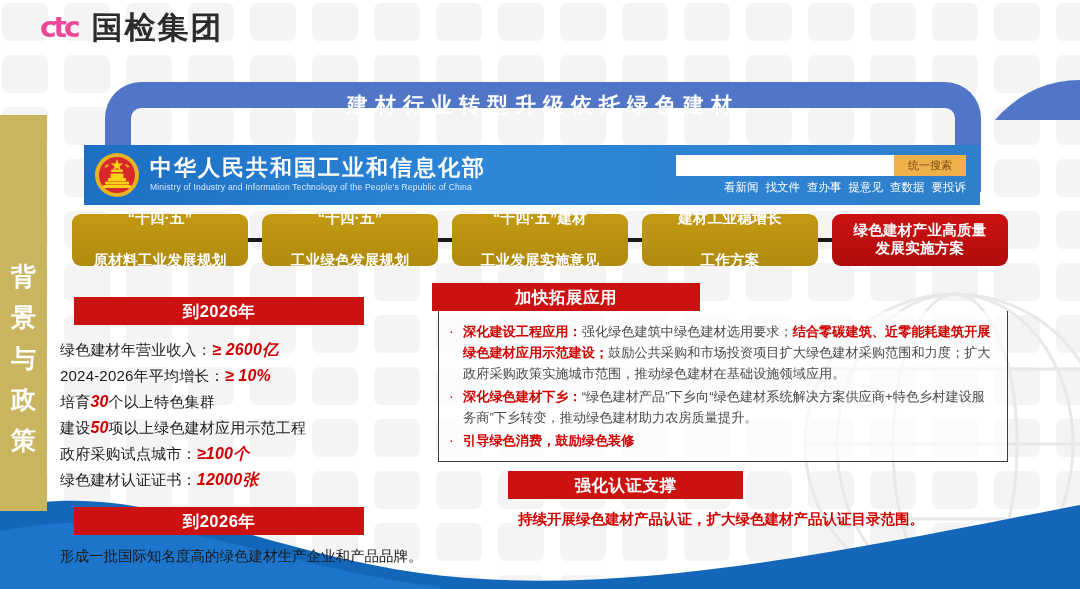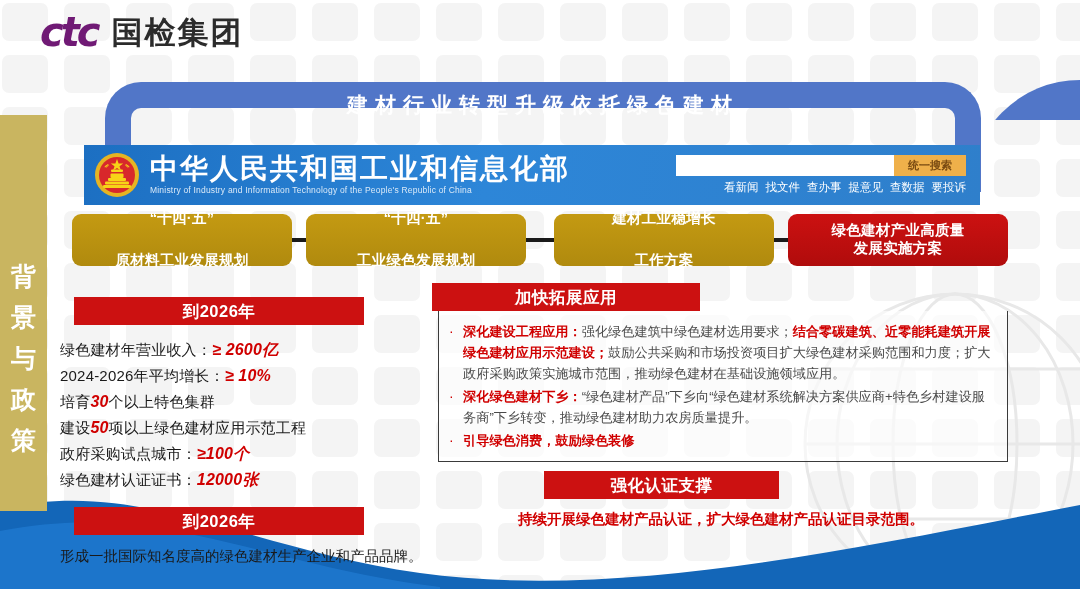--- a/index.html
+++ b/index.html
@@ -19,21 +19,21 @@
     pointer-events:none;
   }
 
   #wave-bottom{
     position:absolute; left:0; bottom:0; width:1080px; height:120px;
     pointer-events:none;
   }
 
   
   #logo-bar { position:absolute; left:40px; top:12px; display:flex; align-items:center; gap:14px; z-index:6;}
-  #logo-ctc { font-size:40px; font-weight:bold; color:#701a75; letter-spacing:-3px; font-family:"DejaVu Sans", sans-serif; line-height:1;font-style:italic;}
+  #logo-ctc { font-size:28px; font-weight:bold; color:#ec4899; letter-spacing:-3px; font-family:"DejaVu Sans", sans-serif; line-height:1;}
   #logo-cn  { font-size:31px; font-weight:bold; color:#2b2b2b; letter-spacing:2px; line-height:1;}
 
   
   #blue-frame{
     position:absolute; left:105px; top:82px; width:876px; height:110px;
     border:26px solid #5176C8; border-bottom:none;
     border-radius:36px 36px 0 0;
     z-index:2;
   }
   #banner-title{
@@ -43,31 +43,31 @@
   }
 
   
   #gov-bar{
     position:absolute; left:84px; top:145px; width:896px; height:60px;
     background:linear-gradient(100deg,#1C6FC2 0%, #2D86D8 45%, #2F7FCB 100%);
     z-index:4; display:flex; align-items:center; padding-left:10px;
   }
   #gov-emblem{ width:46px; height:46px; flex:0 0 46px; margin-right:10px;}
   #gov-text{ display:flex; flex-direction:column; justify-content:center; }
-  #gov-title-cn{ color:#fff; font-size:28px; font-weight:bold; letter-spacing:2px; line-height:1.12;}
+  #gov-title-cn{ color:#fff; font-size:22px; font-weight:bold; letter-spacing:2px; line-height:1.12;}
   #gov-title-en{ color:#D9E9F8; font-size:8.5px; letter-spacing:.2px; line-height:1.4; margin-top:1px;}
   #gov-right{ margin-left:auto; margin-right:14px; display:flex; flex-direction:column; align-items:flex-end; gap:4px;}
   #search-row{ display:flex; width:290px; height:21px; }
   #search-input{
     flex:1; background:#fff; border:none; height:21px; outline:none;
     font-family:inherit; font-size:11px; padding:0 6px;
   }
   #search-button{
     width:72px; height:21px; background:#EFB04A; color:#7a4b12; border:none;
-    font-size:11px; font-weight:bold; font-family:inherit; cursor:pointer;
+    font-size:11px; font-weight:normal; font-family:inherit; cursor:pointer;
   }
   #gov-links{ display:flex; gap:7px; }
   .gov-link{ color:#ffffff; font-size:11.5px; text-decoration:none; white-space:nowrap;}
 
   
   #policy-row{
     position:absolute; left:72px; top:212px; width:936px; height:55px;
     display:flex; align-items:center; z-index:5;
   }
   .policy-chip{
@@ -110,21 +110,21 @@
   #right-box{
     margin-top:0px; margin-left:6px; width:570px;
     border:1.4px solid #3a3a3a; border-top:none;
     padding:10px 12px 8px 10px; background:rgba(255,255,255,.6);
   }
   .bullet-item{ display:flex; gap:6px; font-size:13.2px; line-height:21px; margin-bottom:2px;}
   .bullet-dot{ color:#D00000; flex:0 0 8px; font-size:14px; line-height:21px;}
   .bullet-body{ color:#3f3f3f; }
   .b-red{ color:#D00000; font-weight:bold; }
   .b-gray{ color:#4a4a4a; }
-  #right-head-2{ width:235px; margin-left:112px; margin-top:9px;}
+  #right-head-2{ width:235px; margin-left:76px; margin-top:9px;}
   #right-foot{
     margin-top:11px; color:#D00000; font-size:14.5px; font-weight:bold;
     text-align:center; white-space:nowrap;
   }
 </style>
 </head>
 <body>
 
 <svg id="bg-grid" width="1080" height="589" aria-hidden="true">
   <defs>
@@ -203,20 +203,24 @@
   <div class="policy-chip gold">
     <span>“十四·五”</span>
     <span>原材料工业发展规划</span>
   </div>
   <div class="chip-conn"></div>
   <div class="policy-chip gold">
     <span>“十四·五”</span>
     <span>工业绿色发展规划</span>
   </div>
   <div class="chip-conn"></div>
+  <div class="policy-chip gold">
+    <span>“十四·五”建材</span>
+    <span>工业发展实施意见</span>
+  </div>
   <div class="chip-conn"></div>
   <div class="policy-chip gold">
     <span>建材工业稳增长</span>
     <span>工作方案</span>
   </div>
   <div class="chip-conn"></div>
   <div class="policy-chip red">
     <span>绿色建材产业高质量</span>
     <span>发展实施方案</span>
   </div>

